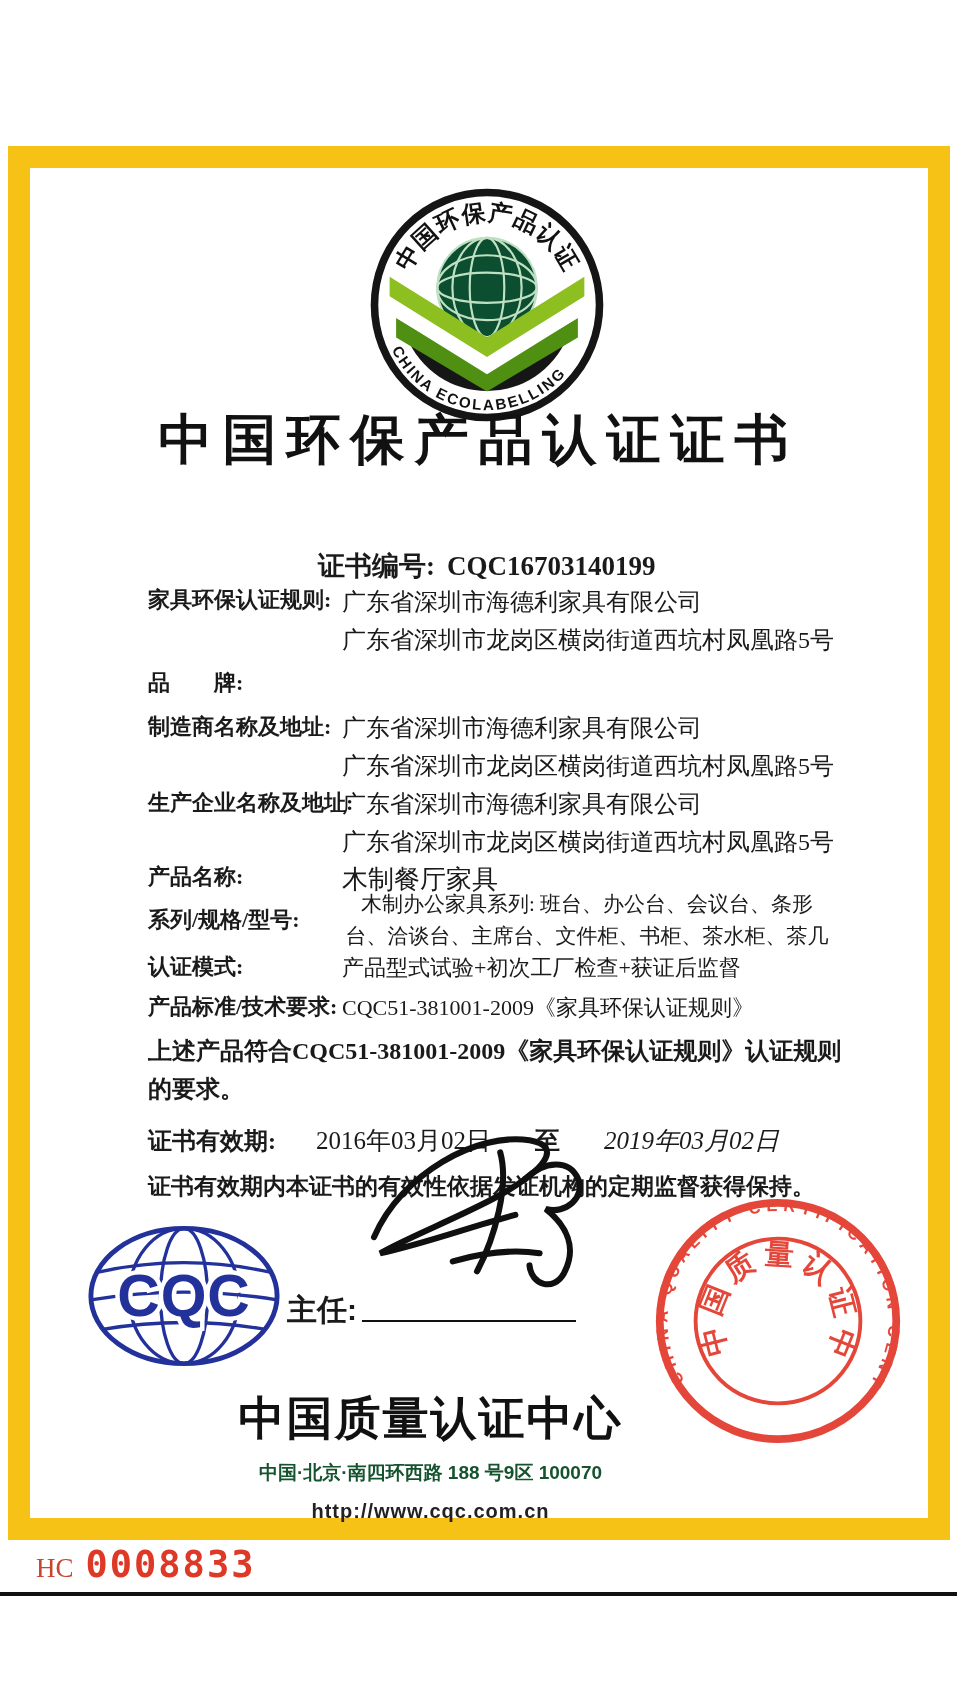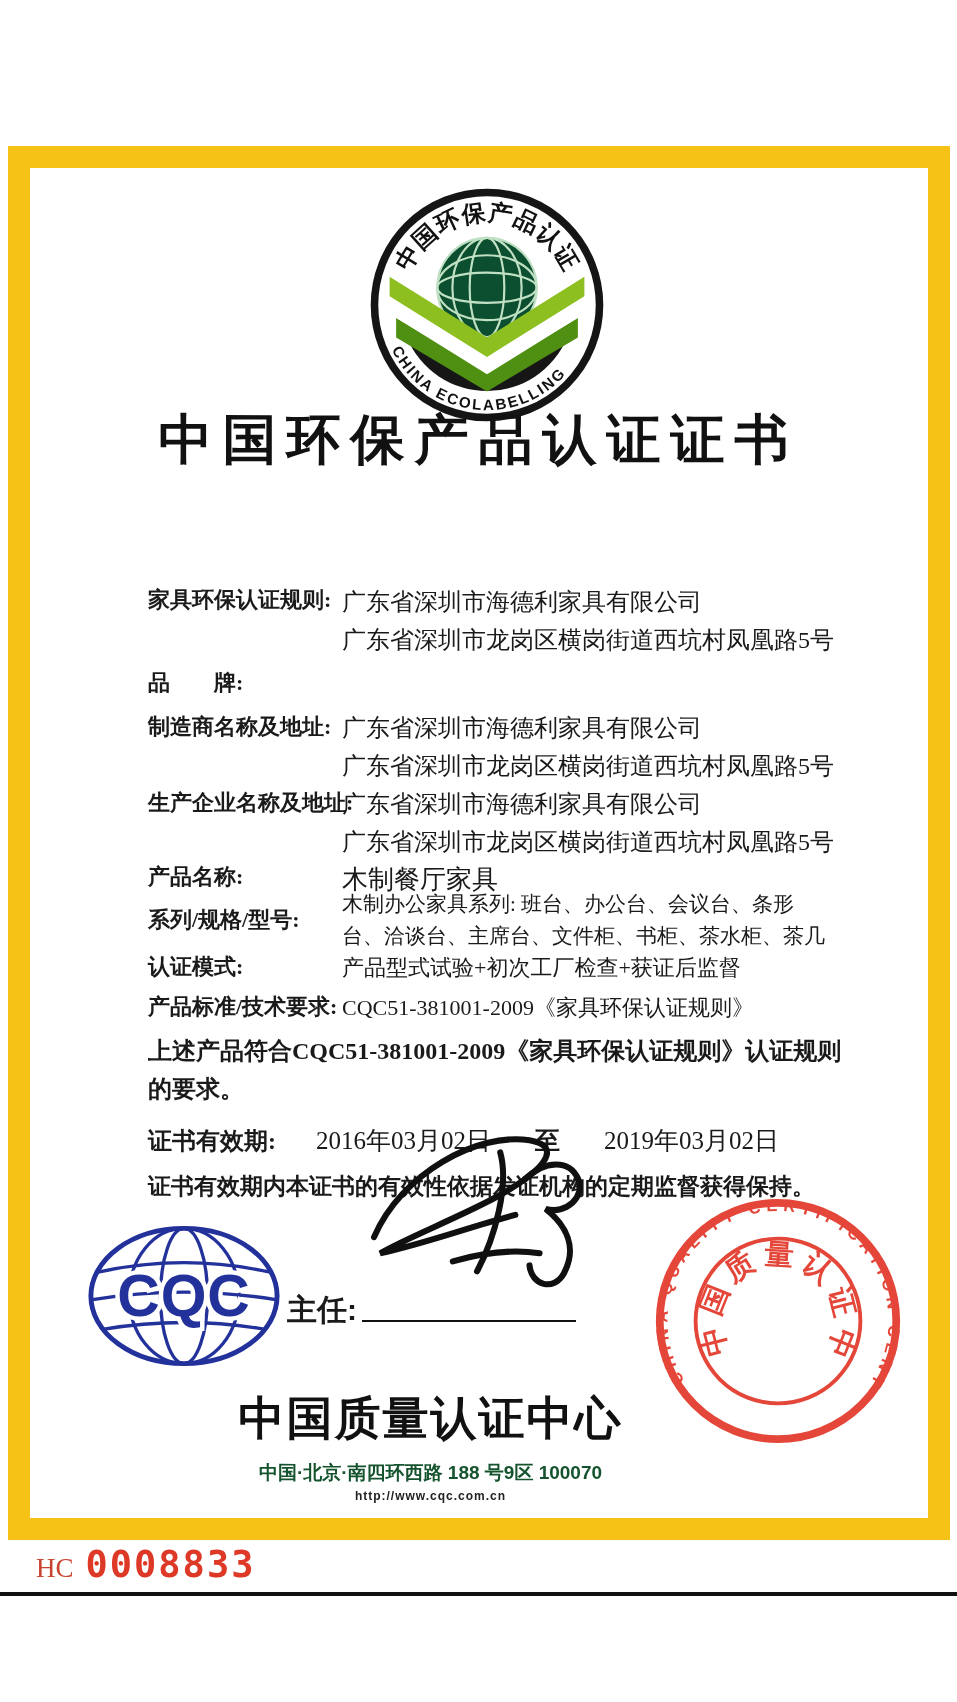--- a/index.html
+++ b/index.html
@@ -24,22 +24,22 @@
   .para{left:148px;width:700px;font-size:24px;line-height:38px;}
   .series-val{width:490px;font-size:21px;line-height:32px;}
   .sig-line{left:362px;top:1320px;width:214px;height:2px;background:#111;}
   .director{left:287px;top:1290px;font-weight:bold;font-size:30px;
             font-family:"Liberation Sans",sans-serif;text-align:right;}
   .org-wrap{left:48px;top:1388px;width:765px;text-align:center;}
   .org-name{font-family:"Liberation Sans",sans-serif;font-weight:bold;
             font-size:46px;letter-spacing:2px;color:#111;}
   .org-addr{margin-top:10px;font-family:"Liberation Sans",sans-serif;font-weight:bold;
             font-size:19px;color:#14532d;}
-  .org-url{margin-top:3px;font-family:"Liberation Sans",sans-serif;font-weight:bold;
-           font-size:12px;color:#222;letter-spacing:1px;}
+  .org-url{margin-top:14px;font-family:"Liberation Sans",sans-serif;font-weight:bold;
+           font-size:20px;color:#222;letter-spacing:1px;}
   .serial{left:36px;top:1543px;display:flex;align-items:baseline;}
   .serial .pre{color:#C9442E;font-size:27px;font-family:"Liberation Serif",serif;}
   .serial .num{color:#DE3826;font-size:37px;font-weight:bold;margin-left:12px;
                font-family:"DejaVu Sans Mono",monospace;letter-spacing:2px;}
   .bottom-line{left:0;top:1592px;width:957px;height:4px;background:#111;}
   .stamp{left:652px;top:1195px;width:252px;height:252px;opacity:.93;}
   .cqc-logo{left:86px;top:1222px;width:196px;height:148px;}
   .signature{left:352px;top:1118px;width:250px;height:212px;}
 </style>
 </head>
@@ -75,55 +75,58 @@
     <text font-family="Liberation Sans, sans-serif" font-weight="bold" font-size="22" letter-spacing="1" fill="#111">
       <textPath href="#arcTopE">中国环保产品认证</textPath>
     </text>
     <text font-family="Liberation Sans, sans-serif" font-weight="bold" font-size="14" letter-spacing="2" fill="#111">
       <textPath href="#arcBotE">CHINA ECOLABELLING</textPath>
     </text>
   </svg>
 
   <div class="abs main-title">中国环保产品认证证书</div>
 
+  <div class="abs certno">
+    <span>证书编号:</span><span class="num">CQC16703140199</span>
+  </div>
 
   <div class="abs label row-label" style="top:585px;">家具环保认证规则:</div>
   <div class="abs val row-val" style="top:586px;">广东省深圳市海德利家具有限公司</div>
   <div class="abs val row-val" style="top:624px;">广东省深圳市龙岗区横岗街道西坑村凤凰路5号</div>
 
   <div class="abs label row-label" style="top:668px;">品　　牌:</div>
   <div class="abs val row-val" style="top:668px;"></div>
 
   <div class="abs label row-label" style="top:712px;">制造商名称及地址:</div>
   <div class="abs val row-val" style="top:712px;">广东省深圳市海德利家具有限公司</div>
   <div class="abs val row-val" style="top:750px;">广东省深圳市龙岗区横岗街道西坑村凤凰路5号</div>
 
   <div class="abs label row-label" style="top:788px;">生产企业名称及地址:</div>
   <div class="abs val row-val" style="top:788px;">广东省深圳市海德利家具有限公司</div>
   <div class="abs val row-val" style="top:826px;">广东省深圳市龙岗区横岗街道西坑村凤凰路5号</div>
 
   <div class="abs label row-label" style="top:862px;">产品名称:</div>
   <div class="abs val row-val" style="top:862px;font-size:26px;">木制餐厅家具</div>
 
   <div class="abs label row-label" style="top:905px;">系列/规格/型号:</div>
-  <div class="abs row-val series-val" style="top:888px;">木制办公家具系列: 班台、办公台、会议台、条形台、洽谈台、主席台、文件柜、书柜、茶水柜、茶几</div>
+  <div class="abs row-val series-val" style="top:888px;text-align:center;">木制办公家具系列: 班台、办公台、会议台、条形台、洽谈台、主席台、文件柜、书柜、茶水柜、茶几</div>
 
   <div class="abs label row-label" style="top:952px;">认证模式:</div>
   <div class="abs row-val" style="top:953px;font-size:22px;">产品型式试验+初次工厂检查+获证后监督</div>
 
   <div class="abs label row-label" style="top:992px;">产品标准/技术要求:</div>
   <div class="abs row-val" style="top:993px;font-size:22px;">CQC51-381001-2009《家具环保认证规则》</div>
 
   <div class="abs para" style="top:1032px;font-weight:bold;">上述产品符合CQC51-381001-2009《家具环保认证规则》认证规则的要求。</div>
 
   <div class="abs" style="left:148px;top:1124px;">
     <span class="label" style="font-size:24px;">证书有效期:</span>
     <span style="font-size:25px;margin-left:36px;">2016年03月02日</span>
     <span style="font-size:25px;margin-left:40px;font-weight:bold;">至</span>
-    <span style="font-size:25px;margin-left:40px;">2019年03月02日</span>
+    <span style="font-size:25px;margin-left:40px;font-style:italic;">2019年03月02日</span>
   </div>
 
   <div class="abs para" style="top:1168px;font-size:23px;font-weight:bold;width:720px;">证书有效期内本证书的有效性依据发证机构的定期监督获得保持。</div>
 
   <svg class="abs cqc-logo" viewBox="-100 -75 200 150">
     <g fill="none" stroke="#23319B" stroke-width="5">
       <ellipse rx="95" ry="69"></ellipse>
     </g>
     <g fill="none" stroke="#23319B" stroke-width="3.4">
       <ellipse rx="56" ry="69"></ellipse>

